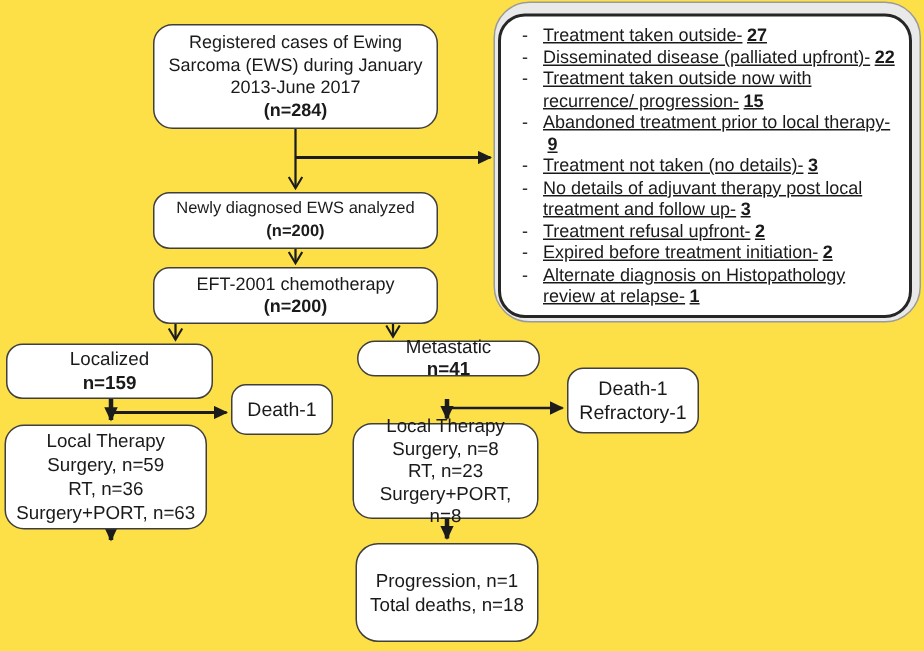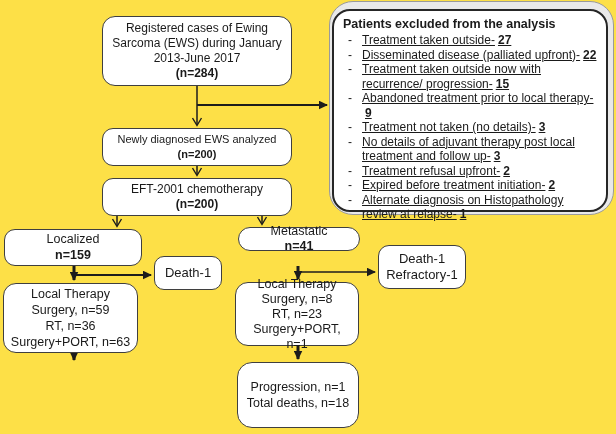--- a/index.html
+++ b/index.html
@@ -109,32 +109,31 @@
     <div>Local Therapy</div>
     <div>Surgery, n=59</div>
     <div>RT, n=36</div>
     <div>Surgery+PORT, n=63</div>
   </div>
 
   <div class="box b-ltright">
     <div>Local Therapy</div>
     <div>Surgery, n=8</div>
     <div>RT, n=23</div>
-    <div>Surgery+PORT, n=1</div>
+    <div>Surgery+PORT, n=8</div>
   </div>
 
 
   <div class="box b-outright">
     <div>Progression, n=1</div>
     <div>Total deaths, n=18</div>
   </div>
 
   <div class="panel-shadow"></div>
   <div class="panel">
-    <div class="panel-title">Patients excluded from the analysis</div>
 
     <div class="ex-item">
       <span class="ex-bullet">-</span>
       <span class="ex-text"><span>Treatment taken outside-</span><b>27</b></span>
     </div>
     <div class="ex-item">
       <span class="ex-bullet">-</span>
       <span class="ex-text"><span>Disseminated disease (palliated upfront)-</span><b>22</b></span>
     </div>
     <div class="ex-item">

